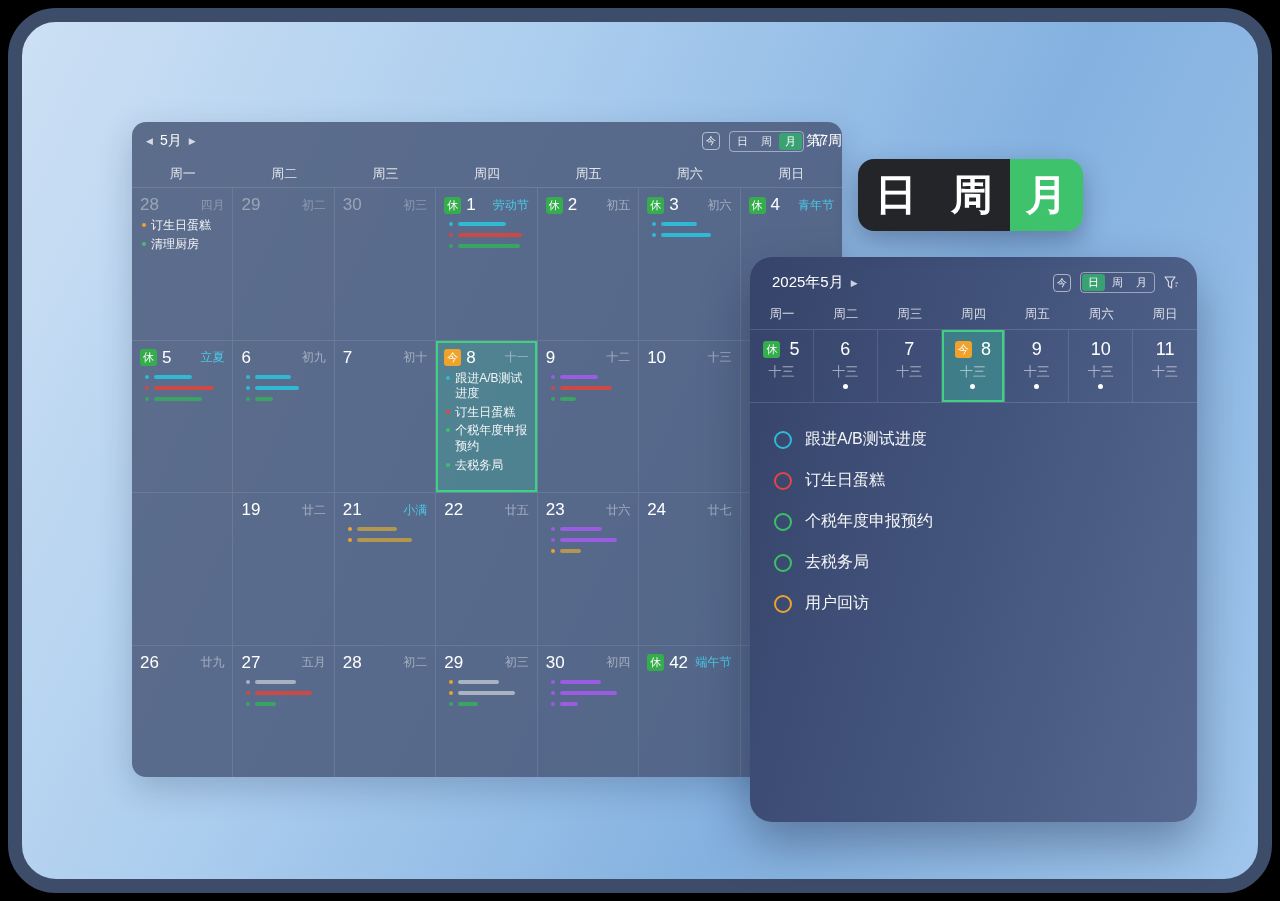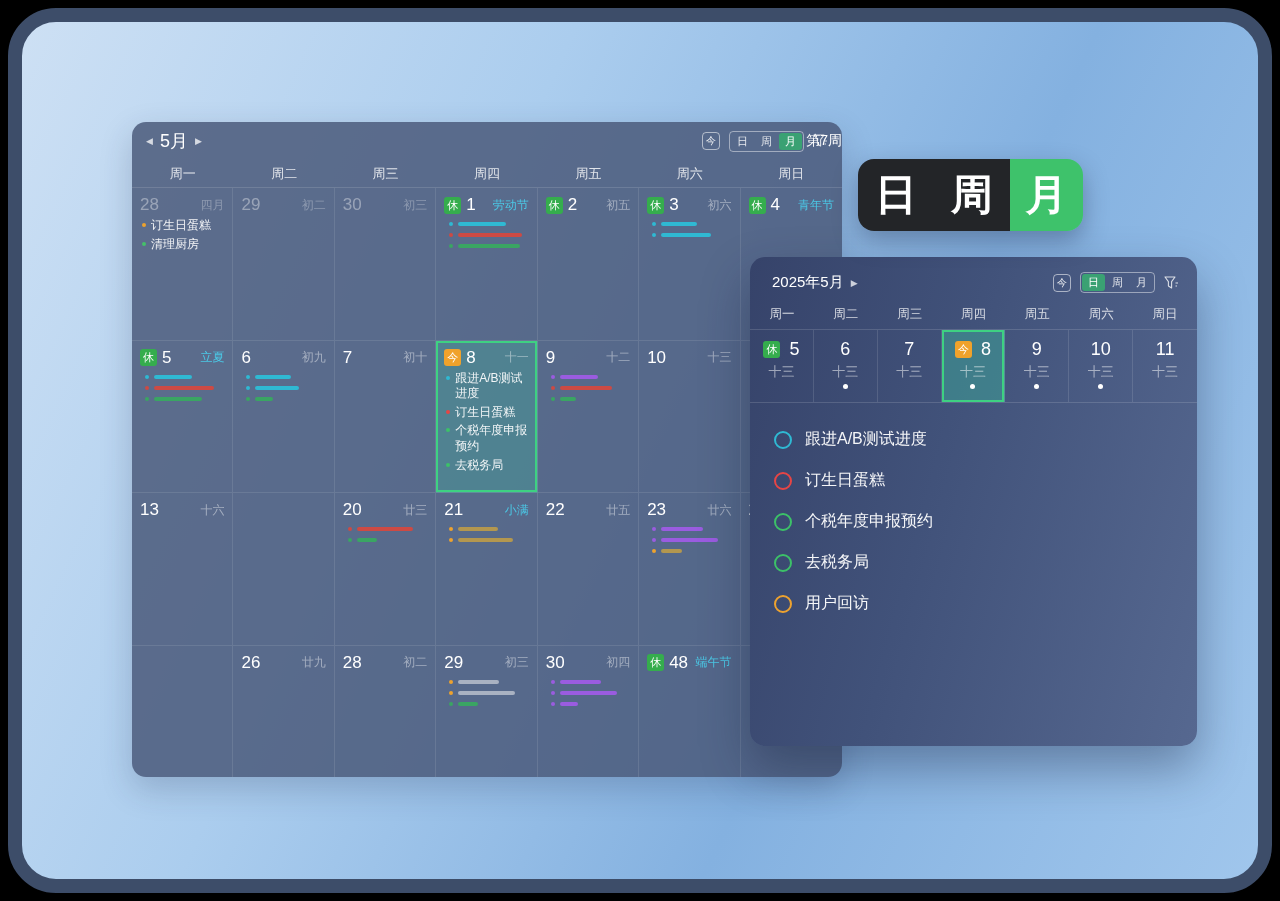--- a/index.html
+++ b/index.html
@@ -18,21 +18,21 @@
   
   .bigcal {
     position:absolute; left:110px; top:100px; width:710px; height:655px;
     border-radius:14px; overflow:hidden; color:#fff;
     background:rgba(74,89,122,0.85);
     box-shadow:0 12px 32px rgba(30,45,80,0.22);
   }
   .bigcal-header { height:38px; display:flex; align-items:center; padding:0 14px; position:relative; }
   .month-nav { display:flex; align-items:center; gap:7px; z-index:2; }
   .nav-arrow { font-size:9px; color:rgba(255,255,255,0.75); cursor:pointer; }
-  .month-label { font-size:18px; color:#fff; }
+  .month-label { font-size:14px; color:#fff; }
   .week-title { position:absolute; left:0; right:0; text-align:right; font-size:14px; color:#fff; }
   .header-controls { margin-left:auto; display:flex; align-items:center; gap:9px; z-index:2; }
   .today-btn {
     width:18px; height:18px; border:1px solid rgba(255,255,255,0.55); border-radius:4px;
     font-size:10px; display:flex; align-items:center; justify-content:center;
     color:rgba(255,255,255,0.9); cursor:pointer;
   }
   .seg { display:flex; border:1px solid rgba(255,255,255,0.45); border-radius:4px; padding:1px; gap:1px; }
   .seg-item { font-size:11px; line-height:15px; padding:1px 6px; border-radius:3px; color:rgba(255,255,255,0.85); cursor:pointer; }
   .seg-item.active { background:#3aa173; color:#fff; }
@@ -65,21 +65,21 @@
   .task-dot { width:4px; height:4px; border-radius:50%; margin-top:5px; flex:none; }
 
   
   .toggle-graphic { position:absolute; left:836px; top:137px; display:flex; border-radius:16px;
     overflow:hidden; box-shadow:0 10px 24px rgba(25,35,65,0.35); z-index:6; }
   .tg-item { height:72px; width:76px; display:flex; align-items:center; justify-content:center;
     font-size:42px; font-weight:bold; color:#fff; background:#232528; cursor:pointer; }
   .tg-item.active { background:#3ec26b; width:73px; }
 
   
-  .popup { position:absolute; left:728px; top:235px; width:447px; height:489px; border-radius:15px;
+  .popup { position:absolute; left:728px; top:235px; width:447px; height:565px; border-radius:22px;
     overflow:hidden; color:#fff; z-index:5;
     background:linear-gradient(105deg,#36436a 0%,#41527a 42%,#566890 100%);
     box-shadow:0 22px 48px rgba(25,35,65,0.40); }
   .popup-header { display:flex; align-items:center; padding:15px 18px 6px 22px; }
   .popup-titlewrap { display:flex; align-items:center; gap:7px; }
   .popup-title { font-size:15px; color:#fff; }
   .popup-weekdays { display:grid; grid-template-columns:repeat(7,1fr); height:30px; align-items:center;
     text-align:center; font-size:12.5px; color:rgba(255,255,255,0.78); }
   .popup-grid { display:grid; grid-template-columns:repeat(7,1fr);
     border-top:1px solid rgba(255,255,255,0.14); border-bottom:1px solid rgba(255,255,255,0.14); }
@@ -294,138 +294,142 @@
             <span class="bar" style="background: rgb(58, 165, 99); width: 16px;"></span>
           </div>
         </div>
         <div class="cell">
           <div class="cell-head">
             <span class="day-num">10</span>
             <span class="lunar">十三</span>
           </div>
         </div>
         <div class="cell"></div>
-        <div class="cell">
-          <div class="cell-head">
-            <span class="day-num">13</span>
-            <span class="lunar">十六</span>
-          </div>
-        </div>
         <div class="cell"></div>
         <div class="cell">
           <div class="cell-head">
-            <span class="day-num">20</span>
-            <span class="lunar">廿三</span>
+            <span class="day-num">19</span>
+            <span class="lunar">廿二</span>
+          </div>
+        </div>
+        <div class="cell">
+          <div class="cell-head">
+            <span class="day-num">21</span>
+            <span class="lunar holiday">小满</span>
+          </div>
+          <div class="bar-row">
+            <span class="bar-dot" style="background: rgb(237, 162, 47);"></span>
+            <span class="bar" style="background: rgb(179, 151, 79); width: 40px;"></span>
+          </div>
+          <div class="bar-row">
+            <span class="bar-dot" style="background: rgb(237, 162, 47);"></span>
+            <span class="bar" style="background: rgb(179, 151, 79); width: 55px;"></span>
+          </div>
+        </div>
+        <div class="cell">
+          <div class="cell-head">
+            <span class="day-num">22</span>
+            <span class="lunar">廿五</span>
+          </div>
+        </div>
+        <div class="cell">
+          <div class="cell-head">
+            <span class="day-num">23</span>
+            <span class="lunar">廿六</span>
+          </div>
+          <div class="bar-row">
+            <span class="bar-dot" style="background: rgb(154, 92, 224);"></span>
+            <span class="bar" style="background: rgb(154, 92, 224); width: 42px;"></span>
+          </div>
+          <div class="bar-row">
+            <span class="bar-dot" style="background: rgb(154, 92, 224);"></span>
+            <span class="bar" style="background: rgb(154, 92, 224); width: 57px;"></span>
+          </div>
+          <div class="bar-row">
+            <span class="bar-dot" style="background: rgb(237, 162, 47);"></span>
+            <span class="bar" style="background: rgb(179, 151, 79); width: 21px;"></span>
+          </div>
+        </div>
+        <div class="cell">
+          <div class="cell-head">
+            <span class="day-num">24</span>
+            <span class="lunar">廿七</span>
+          </div>
+        </div>
+        <div class="cell"></div>
+        <div class="cell">
+          <div class="cell-head">
+            <span class="day-num">26</span>
+            <span class="lunar">廿九</span>
+          </div>
+        </div>
+        <div class="cell">
+          <div class="cell-head">
+            <span class="day-num">27</span>
+            <span class="lunar">五月</span>
+          </div>
+          <div class="bar-row">
+            <span class="bar-dot" style="background: rgb(169, 178, 194);"></span>
+            <span class="bar" style="background: rgb(169, 178, 194); width: 41px;"></span>
           </div>
           <div class="bar-row">
             <span class="bar-dot" style="background: rgb(205, 74, 68);"></span>
-            <span class="bar" style="background: rgb(205, 74, 68); width: 56px;"></span>
+            <span class="bar" style="background: rgb(205, 74, 68); width: 57px;"></span>
+          </div>
+          <div class="bar-row">
+            <span class="bar-dot" style="background: rgb(58, 165, 99);"></span>
+            <span class="bar" style="background: rgb(58, 165, 99); width: 21px;"></span>
+          </div>
+        </div>
+        <div class="cell">
+          <div class="cell-head">
+            <span class="day-num">28</span>
+            <span class="lunar">初二</span>
+          </div>
+        </div>
+        <div class="cell">
+          <div class="cell-head">
+            <span class="day-num">29</span>
+            <span class="lunar">初三</span>
+          </div>
+          <div class="bar-row">
+            <span class="bar-dot" style="background: rgb(237, 162, 47);"></span>
+            <span class="bar" style="background: rgb(169, 178, 194); width: 41px;"></span>
+          </div>
+          <div class="bar-row">
+            <span class="bar-dot" style="background: rgb(237, 162, 47);"></span>
+            <span class="bar" style="background: rgb(169, 178, 194); width: 57px;"></span>
           </div>
           <div class="bar-row">
             <span class="bar-dot" style="background: rgb(58, 165, 99);"></span>
             <span class="bar" style="background: rgb(58, 165, 99); width: 20px;"></span>
           </div>
         </div>
         <div class="cell">
           <div class="cell-head">
-            <span class="day-num">21</span>
-            <span class="lunar holiday">小满</span>
-          </div>
-          <div class="bar-row">
-            <span class="bar-dot" style="background: rgb(237, 162, 47);"></span>
-            <span class="bar" style="background: rgb(179, 151, 79); width: 40px;"></span>
-          </div>
-          <div class="bar-row">
-            <span class="bar-dot" style="background: rgb(237, 162, 47);"></span>
-            <span class="bar" style="background: rgb(179, 151, 79); width: 55px;"></span>
-          </div>
-        </div>
-        <div class="cell">
-          <div class="cell-head">
-            <span class="day-num">22</span>
-            <span class="lunar">廿五</span>
-          </div>
-        </div>
-        <div class="cell">
-          <div class="cell-head">
-            <span class="day-num">23</span>
-            <span class="lunar">廿六</span>
+            <span class="day-num">30</span>
+            <span class="lunar">初四</span>
           </div>
           <div class="bar-row">
             <span class="bar-dot" style="background: rgb(154, 92, 224);"></span>
-            <span class="bar" style="background: rgb(154, 92, 224); width: 42px;"></span>
+            <span class="bar" style="background: rgb(154, 92, 224); width: 41px;"></span>
           </div>
           <div class="bar-row">
             <span class="bar-dot" style="background: rgb(154, 92, 224);"></span>
             <span class="bar" style="background: rgb(154, 92, 224); width: 57px;"></span>
           </div>
           <div class="bar-row">
-            <span class="bar-dot" style="background: rgb(237, 162, 47);"></span>
-            <span class="bar" style="background: rgb(179, 151, 79); width: 21px;"></span>
-          </div>
-        </div>
-        <div class="cell">
-          <div class="cell-head">
-            <span class="day-num">24</span>
-            <span class="lunar">廿七</span>
-          </div>
-        </div>
-        <div class="cell"></div>
-        <div class="cell">
-          <div class="cell-head">
-            <span class="day-num">26</span>
-            <span class="lunar">廿九</span>
-          </div>
-        </div>
-        <div class="cell">
-          <div class="cell-head">
-            <span class="day-num">28</span>
-            <span class="lunar">初二</span>
-          </div>
-        </div>
-        <div class="cell">
-          <div class="cell-head">
-            <span class="day-num">29</span>
-            <span class="lunar">初三</span>
-          </div>
-          <div class="bar-row">
-            <span class="bar-dot" style="background: rgb(237, 162, 47);"></span>
-            <span class="bar" style="background: rgb(169, 178, 194); width: 41px;"></span>
-          </div>
-          <div class="bar-row">
-            <span class="bar-dot" style="background: rgb(237, 162, 47);"></span>
-            <span class="bar" style="background: rgb(169, 178, 194); width: 57px;"></span>
-          </div>
-          <div class="bar-row">
-            <span class="bar-dot" style="background: rgb(58, 165, 99);"></span>
-            <span class="bar" style="background: rgb(58, 165, 99); width: 20px;"></span>
-          </div>
-        </div>
-        <div class="cell">
-          <div class="cell-head">
-            <span class="day-num">30</span>
-            <span class="lunar">初四</span>
-          </div>
-          <div class="bar-row">
-            <span class="bar-dot" style="background: rgb(154, 92, 224);"></span>
-            <span class="bar" style="background: rgb(154, 92, 224); width: 41px;"></span>
-          </div>
-          <div class="bar-row">
-            <span class="bar-dot" style="background: rgb(154, 92, 224);"></span>
-            <span class="bar" style="background: rgb(154, 92, 224); width: 57px;"></span>
-          </div>
-          <div class="bar-row">
             <span class="bar-dot" style="background: rgb(154, 92, 224);"></span>
             <span class="bar" style="background: rgb(154, 92, 224); width: 18px;"></span>
           </div>
         </div>
         <div class="cell">
           <div class="cell-head">
             <span class="badge rest">休</span>
-            <span class="day-num">48</span>
+            <span class="day-num">42</span>
             <span class="lunar holiday">端午节</span>
           </div>
         </div>
         <div class="cell"></div>
       </div>
   </section>
 
   <div class="toggle-graphic" id="toggle-graphic">
       <div class="tg-item">日</div>
       <div class="tg-item">周</div>

